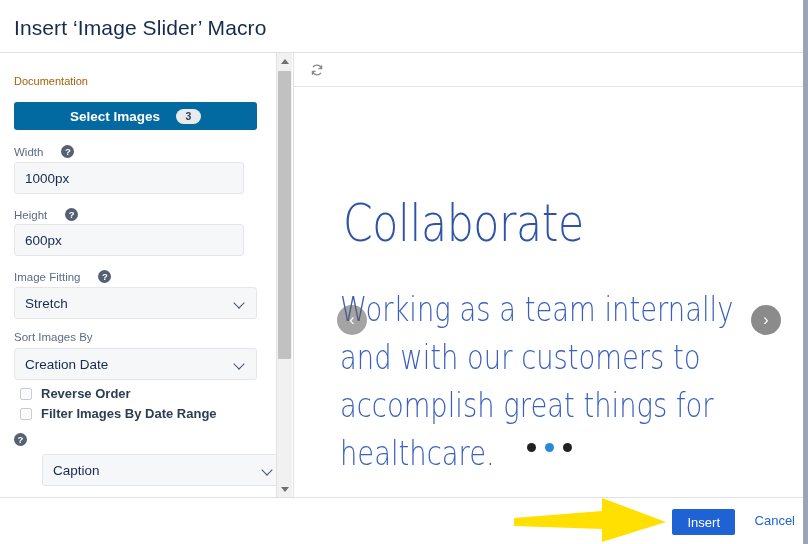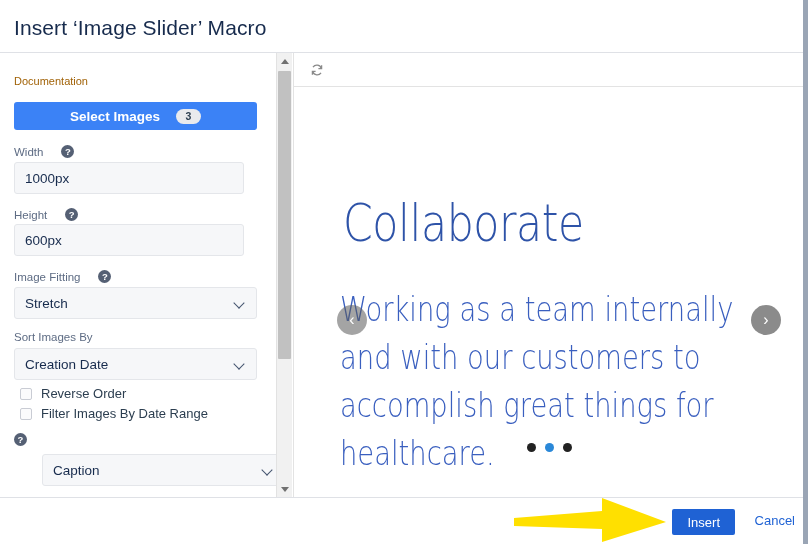--- a/index.html
+++ b/index.html
@@ -64,21 +64,21 @@
     left: 14px; top: 22px;
     font-size: 11px;
     color: #a16207;
     cursor: pointer;
   }
 
   .select-images-btn {
     position: absolute;
     left: 14px; top: 49px;
     width: 243px; height: 28px;
-    background: #3b82f6;
+    background: #0369a1;
     border: none;
     border-radius: 3px;
     color: #ffffff;
     font-size: 13.5px;
     font-weight: bold;
     font-family: "Liberation Sans", sans-serif;
     cursor: pointer;
     display: flex;
     align-items: center;
     justify-content: center;
@@ -171,20 +171,21 @@
 
   .check-row {
     position: absolute;
     left: 20px;
     display: flex;
     align-items: center;
     gap: 9px;
     font-size: 13px;
     color: #2c3e50;
     cursor: pointer;
+    font-weight: bold;
   }
   .checkbox {
     width: 12px; height: 12px;
     box-sizing: border-box;
     border: 1px solid #c9ccd4;
     border-radius: 2px;
     background: #fbfbfc;
     flex: 0 0 auto;
   }
 

